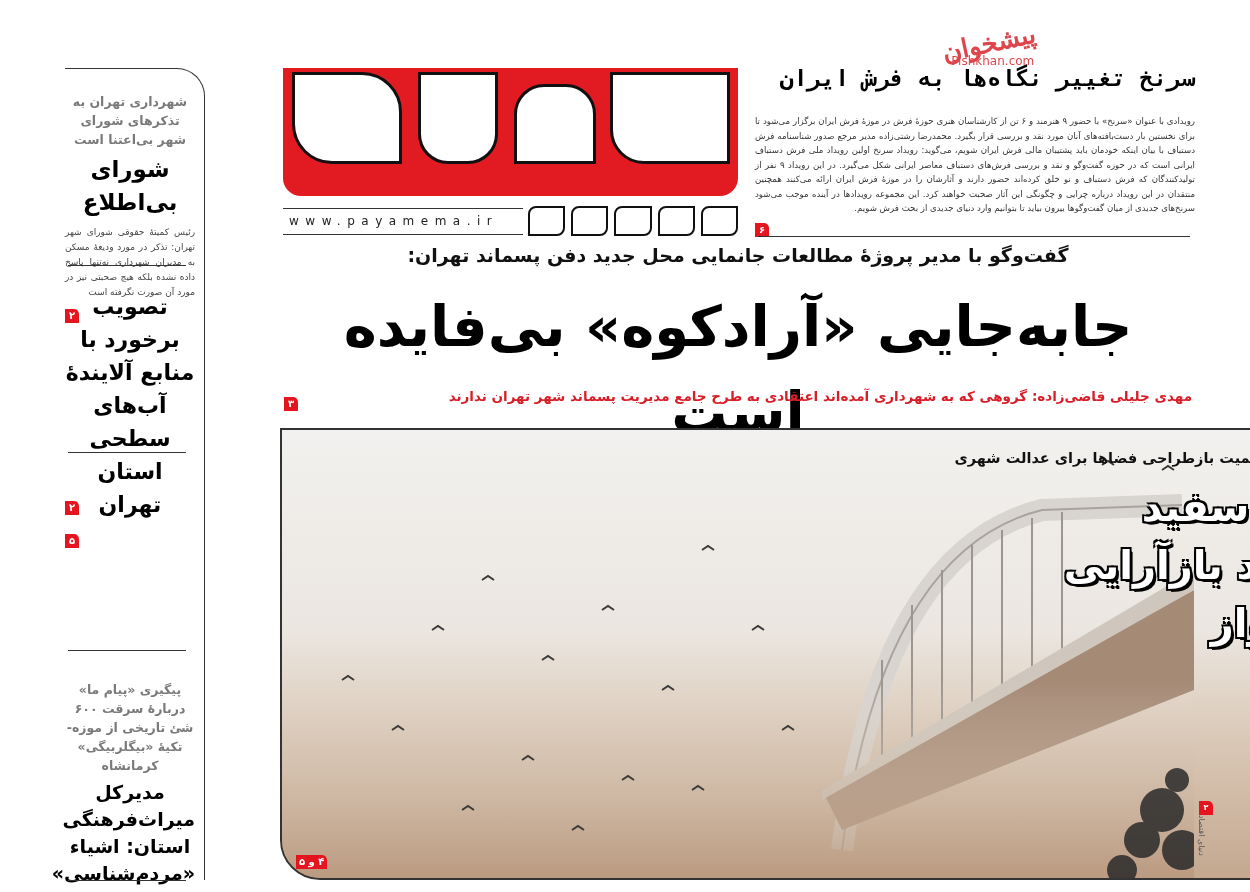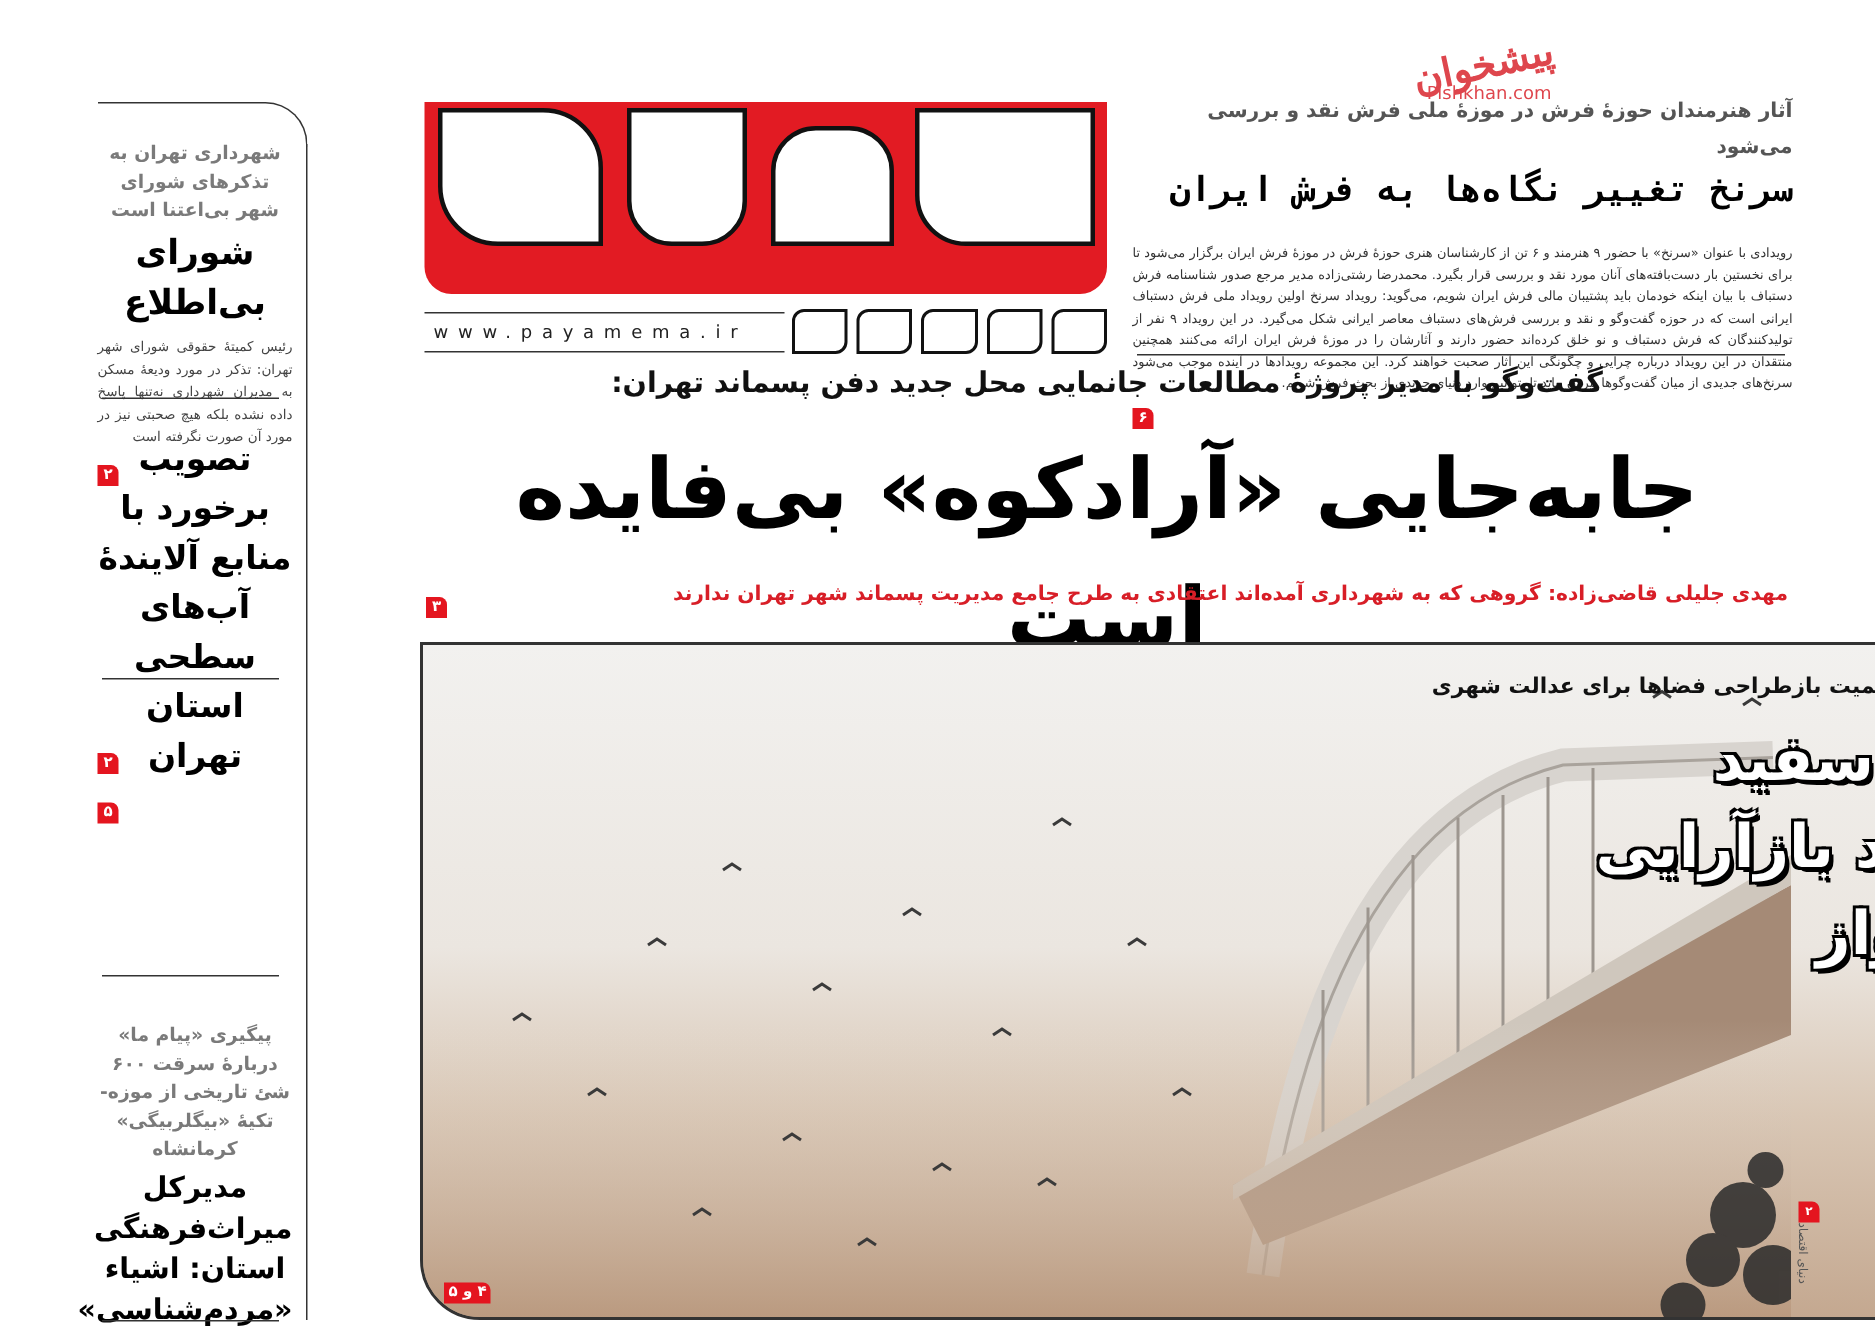--- a/index.html
+++ b/index.html
@@ -94,21 +94,20 @@
 <div class="url-line">www.payamema.ir</div>
 <div class="deco-boxes">
   <span></span>
   <span></span>
   <span></span>
   <span></span>
   <span></span>
 </div>
 
 <div class="tr-story">
-  <div class="tr-kicker">آثار هنرمندان حوزهٔ فرش در موزهٔ ملی فرش نقد و بررسی می‌شود</div>
   <div class="tr-title">سرنخ تغییر نگاه‌ها به فرش ایران</div>
   <div class="tr-body">رویدادی با عنوان «سرنخ» با حضور ۹ هنرمند و ۶ تن از کارشناسان هنری حوزهٔ فرش در موزهٔ فرش ایران برگزار می‌شود تا برای نخستین بار دست‌بافته‌های آنان مورد نقد و بررسی قرار بگیرد. محمدرضا رشتی‌زاده مدیر مرجع صدور شناسنامه فرش دستباف با بیان اینکه خودمان باید پشتیبان مالی فرش ایران شویم، می‌گوید: رویداد سرنخ اولین رویداد ملی فرش دستباف ایرانی است که در حوزه گفت‌وگو و نقد و بررسی فرش‌های دستباف معاصر ایرانی شکل می‌گیرد. در این رویداد ۹ نفر از تولیدکنندگان که فرش دستباف و نو خلق کرده‌اند حضور دارند و آثارشان را در موزهٔ فرش ایران ارائه می‌کنند همچنین منتقدان در این رویداد درباره چرایی و چگونگی این آثار صحبت خواهند کرد. این مجموعه رویدادها در آینده موجب می‌شود سرنخ‌های جدیدی از میان گفت‌وگوها بیرون بیاید تا بتوانیم وارد دنیای جدیدی از بحث فرش شویم.</div>
   <div style="text-align:left;margin-top:2px;"><span class="pg-badge">۶</span></div>
 </div>
 <div class="tr-sep"></div>
 
 <div class="watermark">
   <div class="wm-fa">پیشخوان</div>
   <div class="wm-en">Pishkhan.com</div>
 </div>

